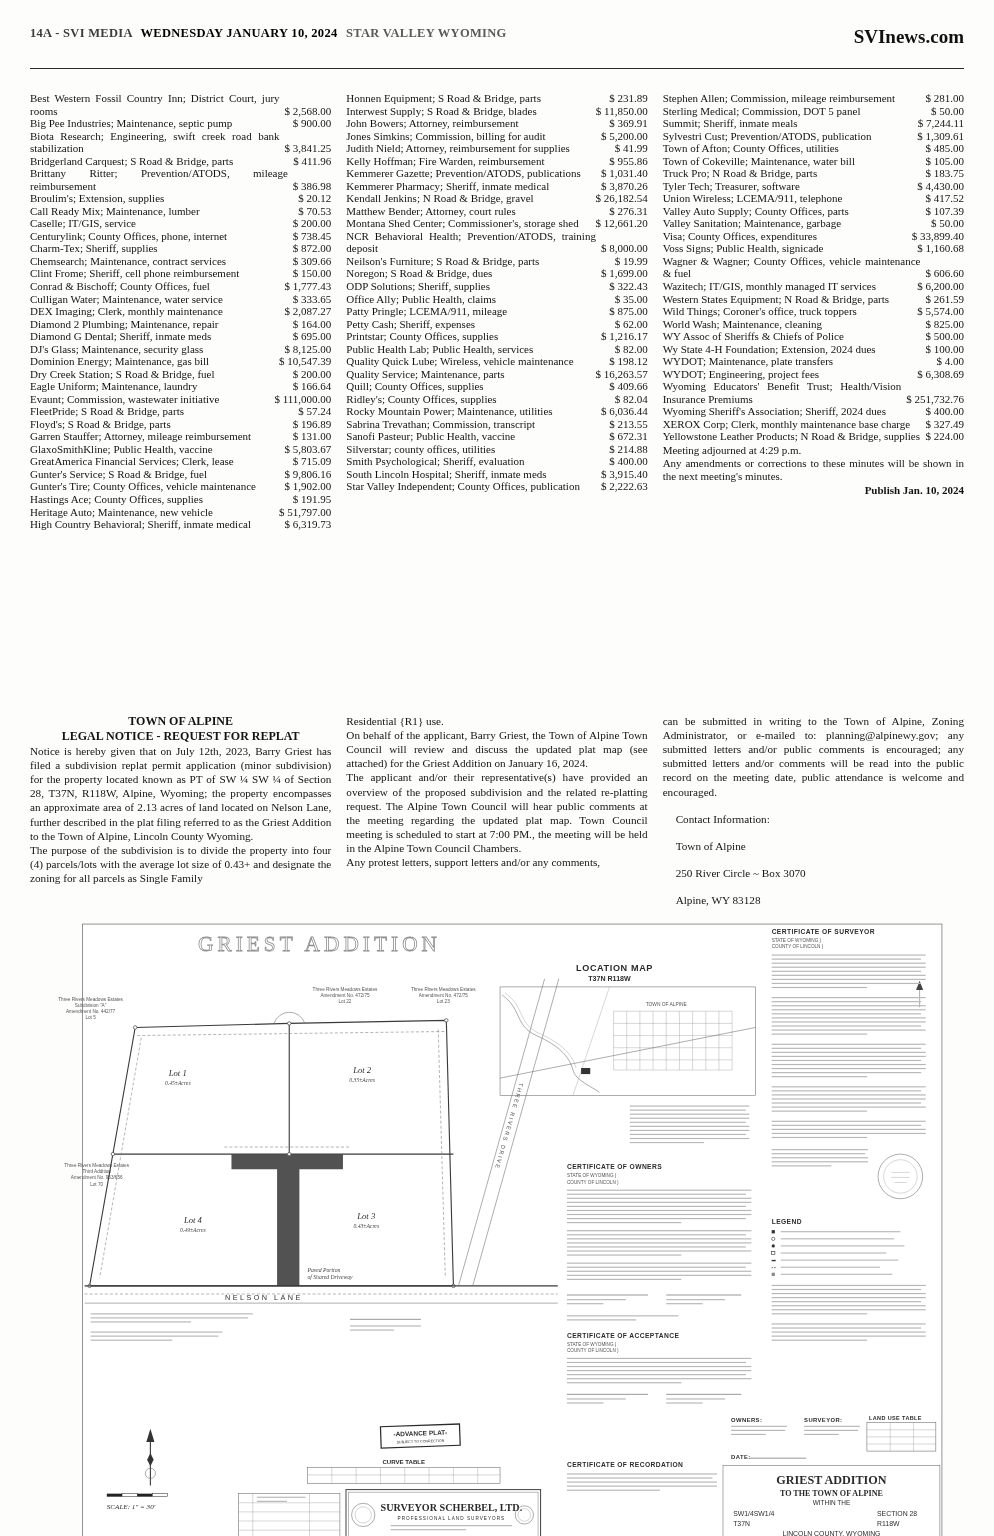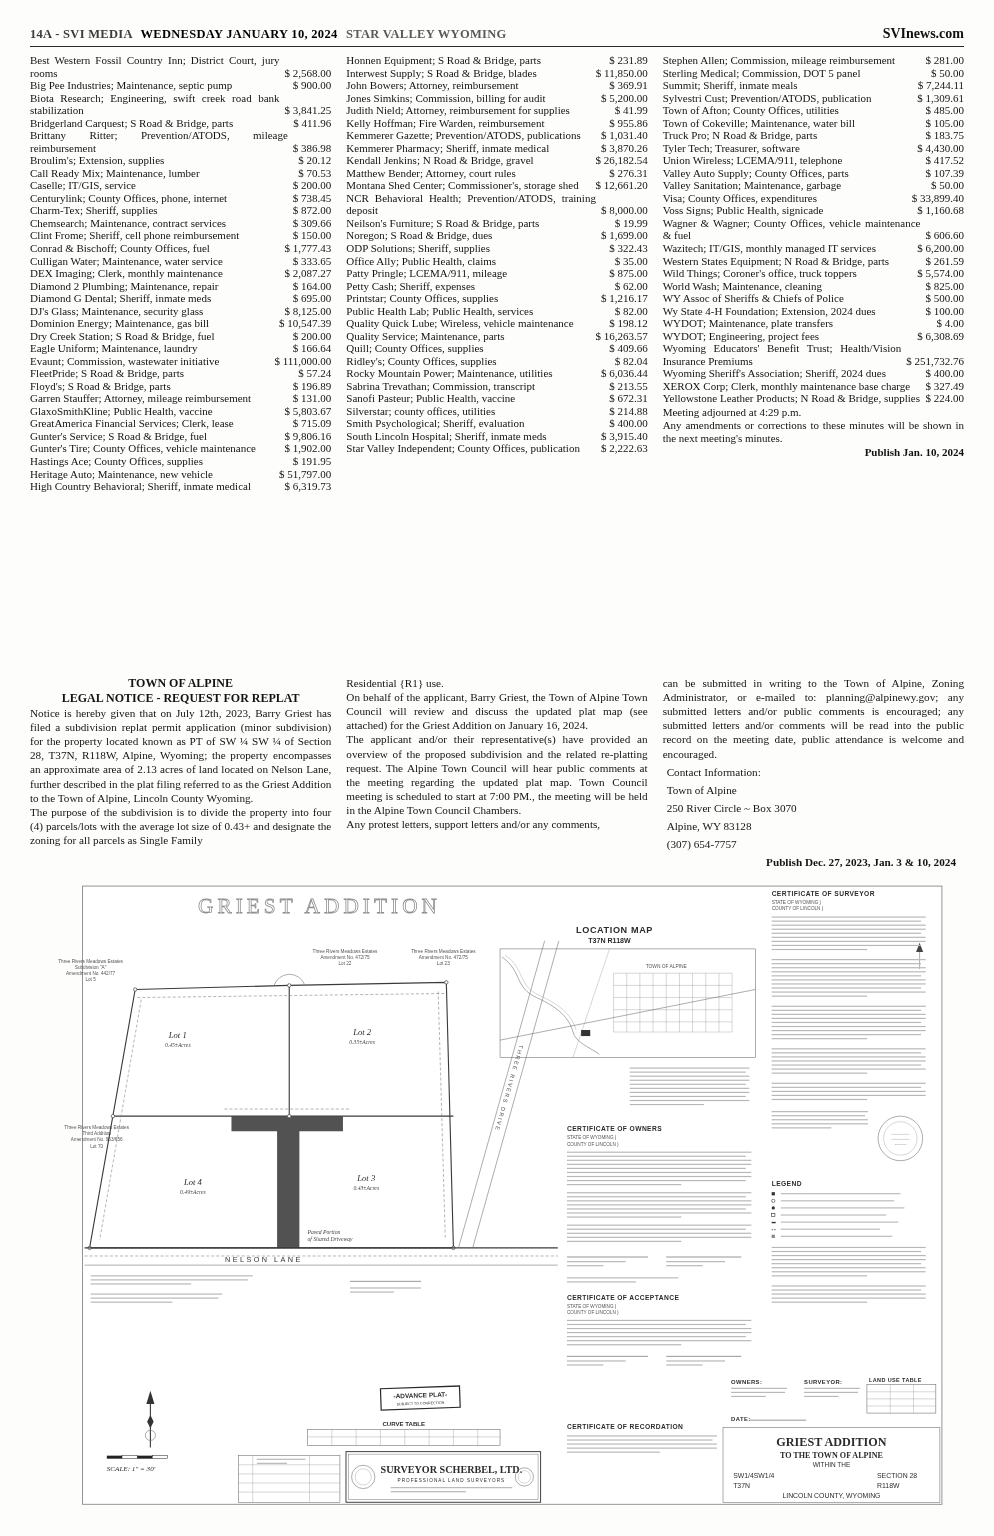--- a/index.html
+++ b/index.html
@@ -1,45 +1,45 @@
 <!DOCTYPE html>
 <html><head>
 <meta charset="utf-8">
 <style>
   html,body{margin:0;padding:0;}
   body{width:994px;height:1536px;background:#fdfdfb;color:#131313;
        font-family:"Liberation Serif",serif;overflow:hidden;}
   .page{padding:26px 30px 0;box-sizing:border-box;}
 
   
-  .masthead{display:flex;justify-content:space-between;align-items:center;
-            border-bottom:1.7px solid #2a2a2a;padding-bottom:4px;}
+  .masthead{display:flex;justify-content:space-between;align-items:flex-start;
+            border-bottom:1.7px solid #2a2a2a;padding-bottom:20px;}
   .mh-left{font-size:12.5px;font-weight:bold;letter-spacing:.3px;}
   .mh-left .mh-media{color:#3c3c3c;}
   .mh-left .mh-date{color:#000;margin-left:5px;}
   .mh-left .mh-loc{color:#5a5a5a;margin-left:5px;}
-  .mh-right{font-size:14px;font-weight:bold;color:#111;}
+  .mh-right{font-size:19px;font-weight:bold;color:#111;}
 
   
-  .minutes{display:flex;gap:15px;margin-top:7px;height:612px;overflow:hidden;
+  .minutes{display:flex;gap:15px;margin-top:23px;height:612px;overflow:hidden;
            font-size:11px;line-height:1.14;}
   .col{flex:1 1 0;min-width:0;}
   .entry{display:flex;justify-content:space-between;align-items:flex-end;}
   .etext{text-align:justify;padding-right:5px;}
   .eamt{white-space:nowrap;}
   .closing{margin:1px 0 0;text-align:justify;}
   .publish{margin:2px 0 0;font-weight:bold;text-align:right;}
 
   
   .notice{display:flex;gap:15px;margin-top:10px;font-size:11.2px;line-height:1.26;
           height:196px;overflow:hidden;}
   .ncol{flex:1 1 0;min-width:0;text-align:justify;}
   .nh{margin:0;text-align:center;font-weight:bold;font-size:12px;line-height:1.25;}
   .np{margin:0;}
-  .ncontact{margin:4px;text-align:left;}
+  .ncontact{margin:13px;text-align:left;}
   .npublish{margin:2px 8px 0;font-weight:bold;text-align:right;}
 
   
   .plat-wrap{width:902px;margin:8px auto 0;}
   svg{display:block;width:902px;height:auto;}
   .sheet{fill:#ffffff;stroke:#8a8a8a;stroke-width:.9;}
   .bline{stroke:#3a3a3a;stroke-width:1.1;fill:none;}
   .tline{stroke:#6a6a6a;stroke-width:.55;fill:none;}
   .faint{stroke:#9a9a9a;stroke-width:.4;fill:none;}
   .dash{stroke:#7a7a7a;stroke-width:.55;stroke-dasharray:3 2;fill:none;}

